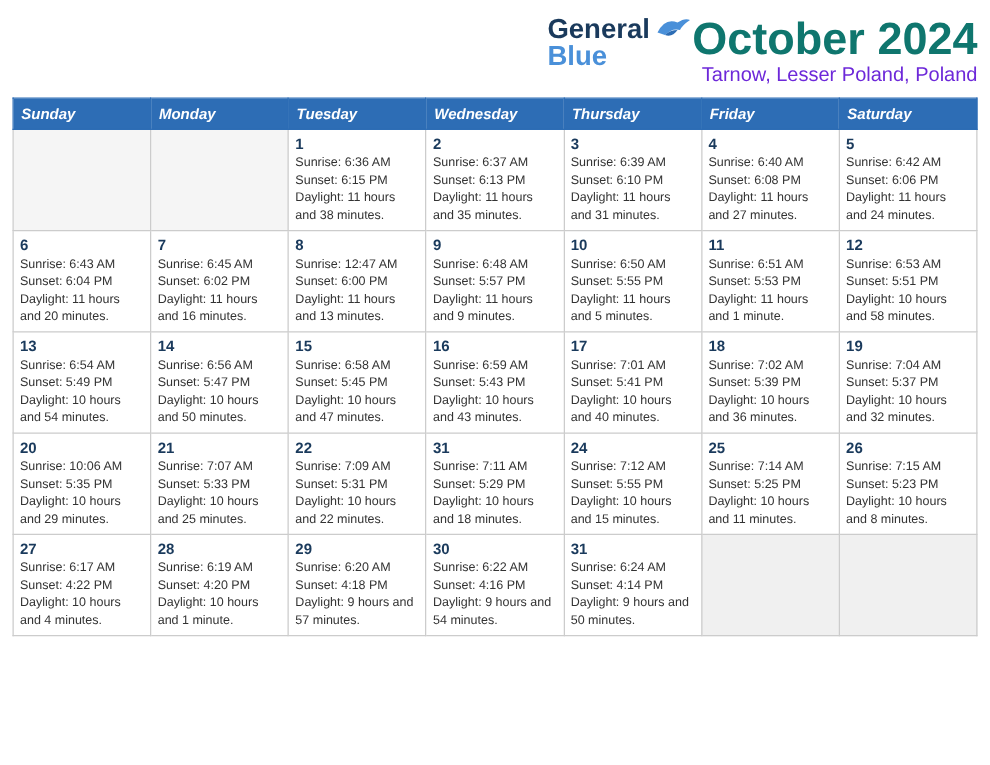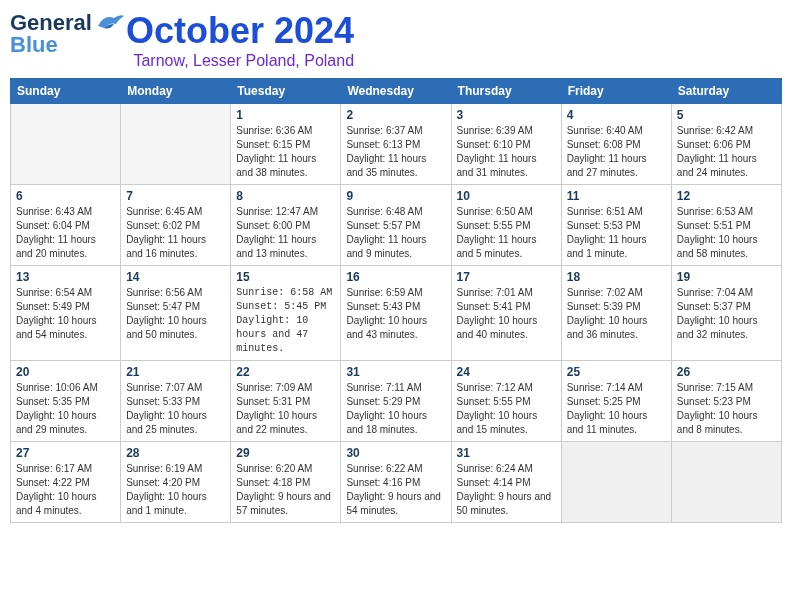--- a/index.html
+++ b/index.html
@@ -5,57 +5,58 @@
     * { box-sizing: border-box; margin: 0; padding: 0; }
     body {
       font-family: Arial, sans-serif;
       background: #fff;
       width: 792px;
       min-height: 612px;
       padding: 10px;
     }
     .header {
       display: flex;
-      justify-content: flex-start;
+      justify-content: flex-end;
       align-items: flex-start;
       margin-bottom: 8px;
     }
     .logo {
       display: flex;
       flex-direction: column;
       align-items: flex-start;
     }
     .logo-row {
       display: flex;
       align-items: center;
     }
     .title-section {
       text-align: right;
     }
     .month-title {
       font-size: 36px;
       font-weight: bold;
-      color: #1d4ed8;
+      color: #0f766e;
     }
     .location {
       font-size: 16px;
       color: #6d28d9;
     }
     .calendar {
       width: 100%;
       border-collapse: collapse;
     }
     .calendar th {
       background: #2d6db5;
       color: white;
       font-size: 12px;
       font-weight: bold;
       padding: 5px 6px;
       text-align: left;
       border: 1px solid #2d6db5;
+      font-style: italic;
     }
     .calendar td {
       border: 1px solid #ccc;
       vertical-align: top;
       padding: 4px 5px;
       width: 110px;
       min-height: 80px;
       font-size: 10px;
       color: #333;
       background: #fff;
@@ -198,21 +199,21 @@
 Daylight: 10 hours and 54 minutes.</div>
         </td>
         <td>
           <span class="day-num">14</span>
           <div class="day-info" style="white-space: pre-line;">Sunrise: 6:56 AM
 Sunset: 5:47 PM
 Daylight: 10 hours and 50 minutes.</div>
         </td>
         <td>
           <span class="day-num">15</span>
-          <div class="day-info" style="white-space: pre-line; font-family: Liberation Mono, monospace;">Sunrise: 6:58 AM
+          <div class="day-info" style="white-space: pre-line;">Sunrise: 6:58 AM
 Sunset: 5:45 PM
 Daylight: 10 hours and 47 minutes.</div>
         </td>
         <td>
           <span class="day-num">16</span>
           <div class="day-info" style="white-space: pre-line;">Sunrise: 6:59 AM
 Sunset: 5:43 PM
 Daylight: 10 hours and 43 minutes.</div>
         </td>
         <td>

